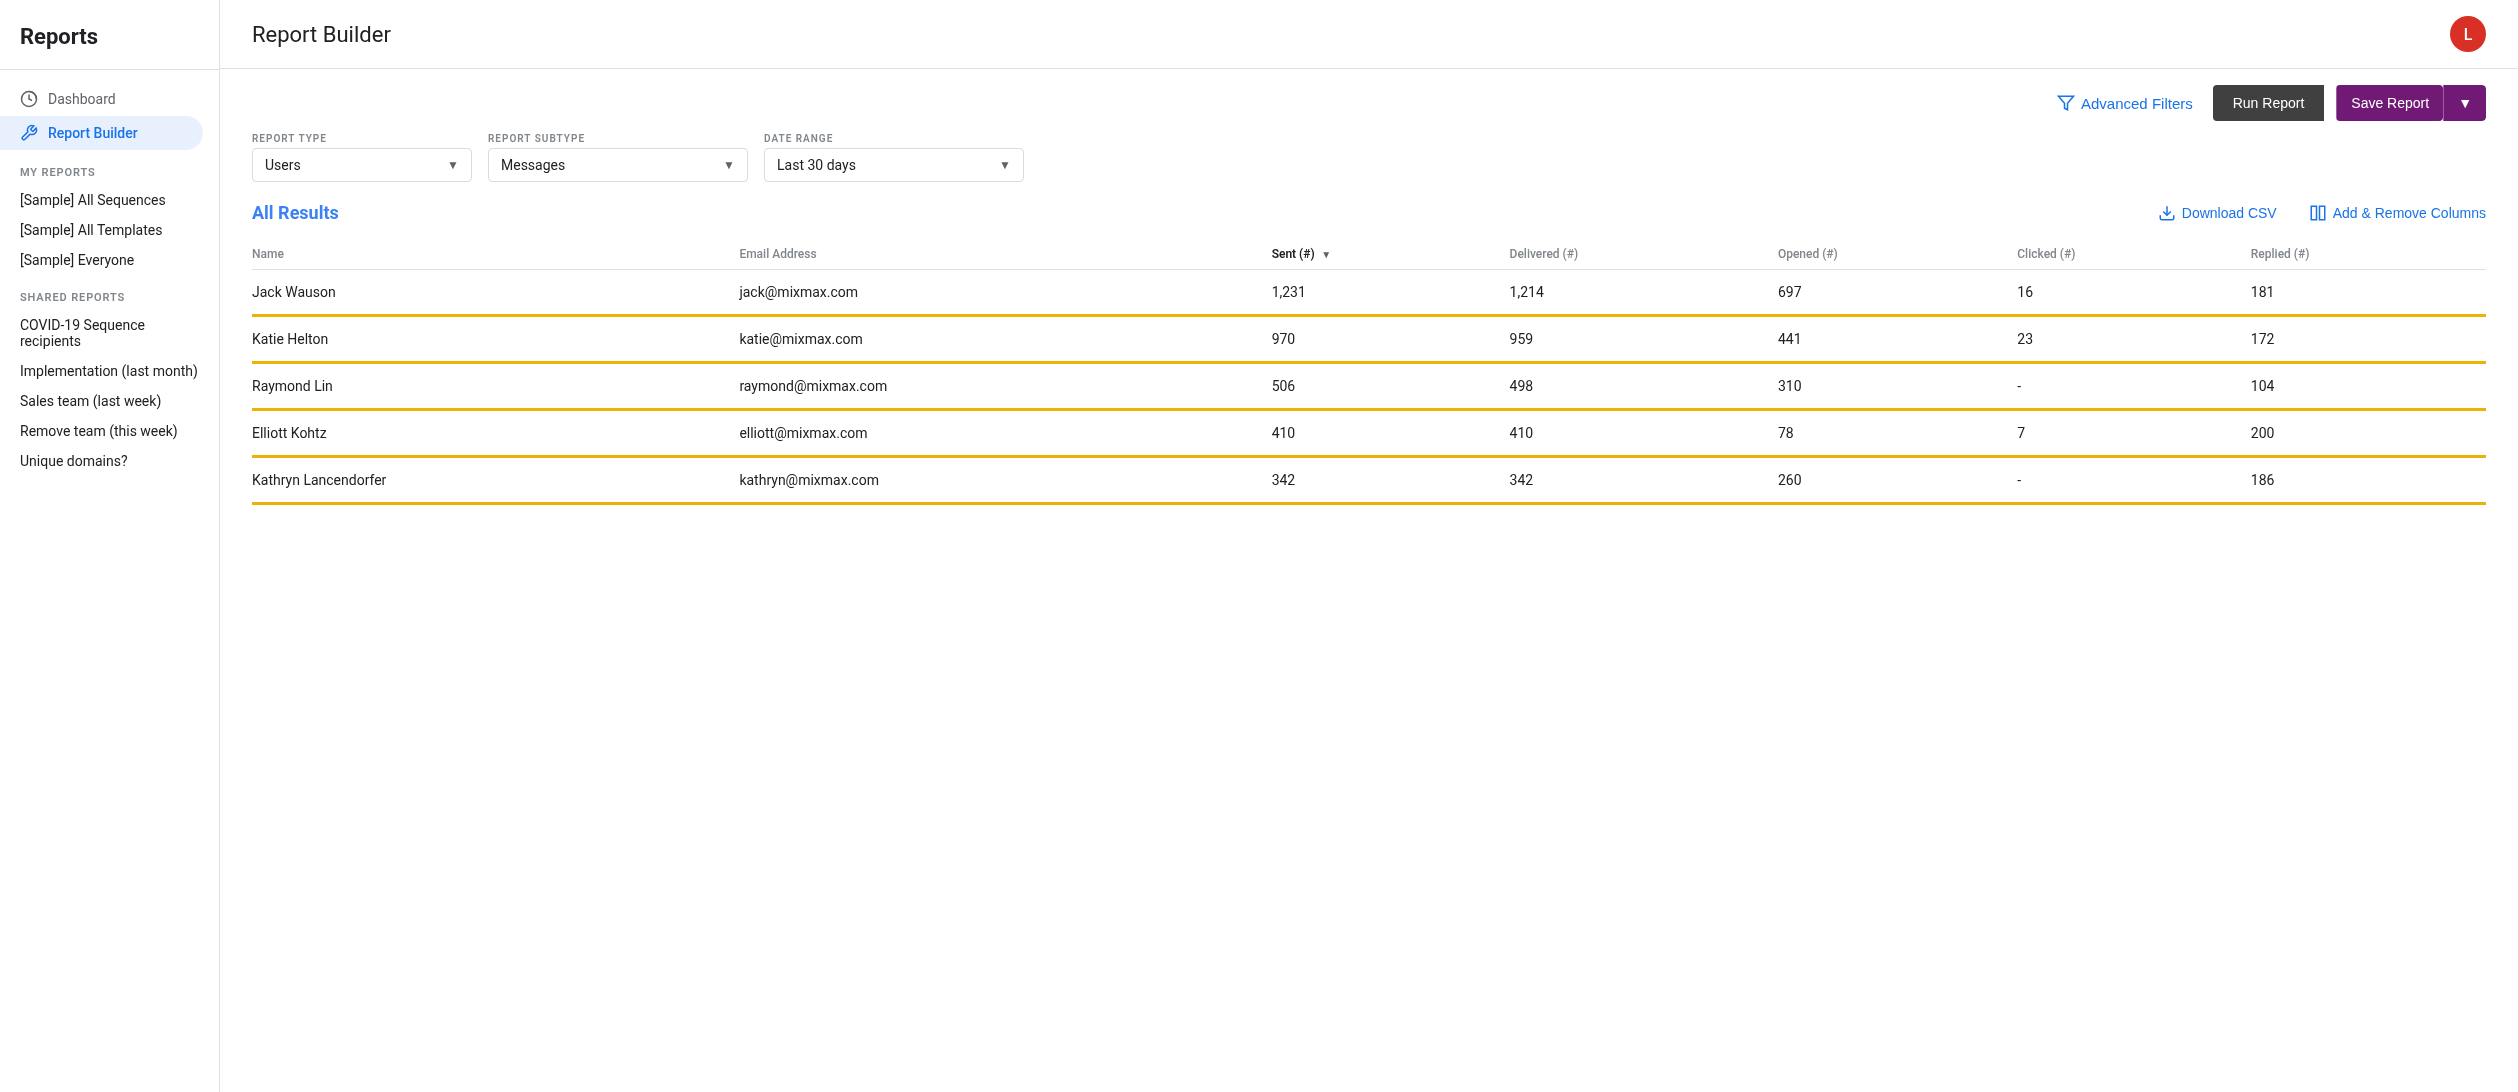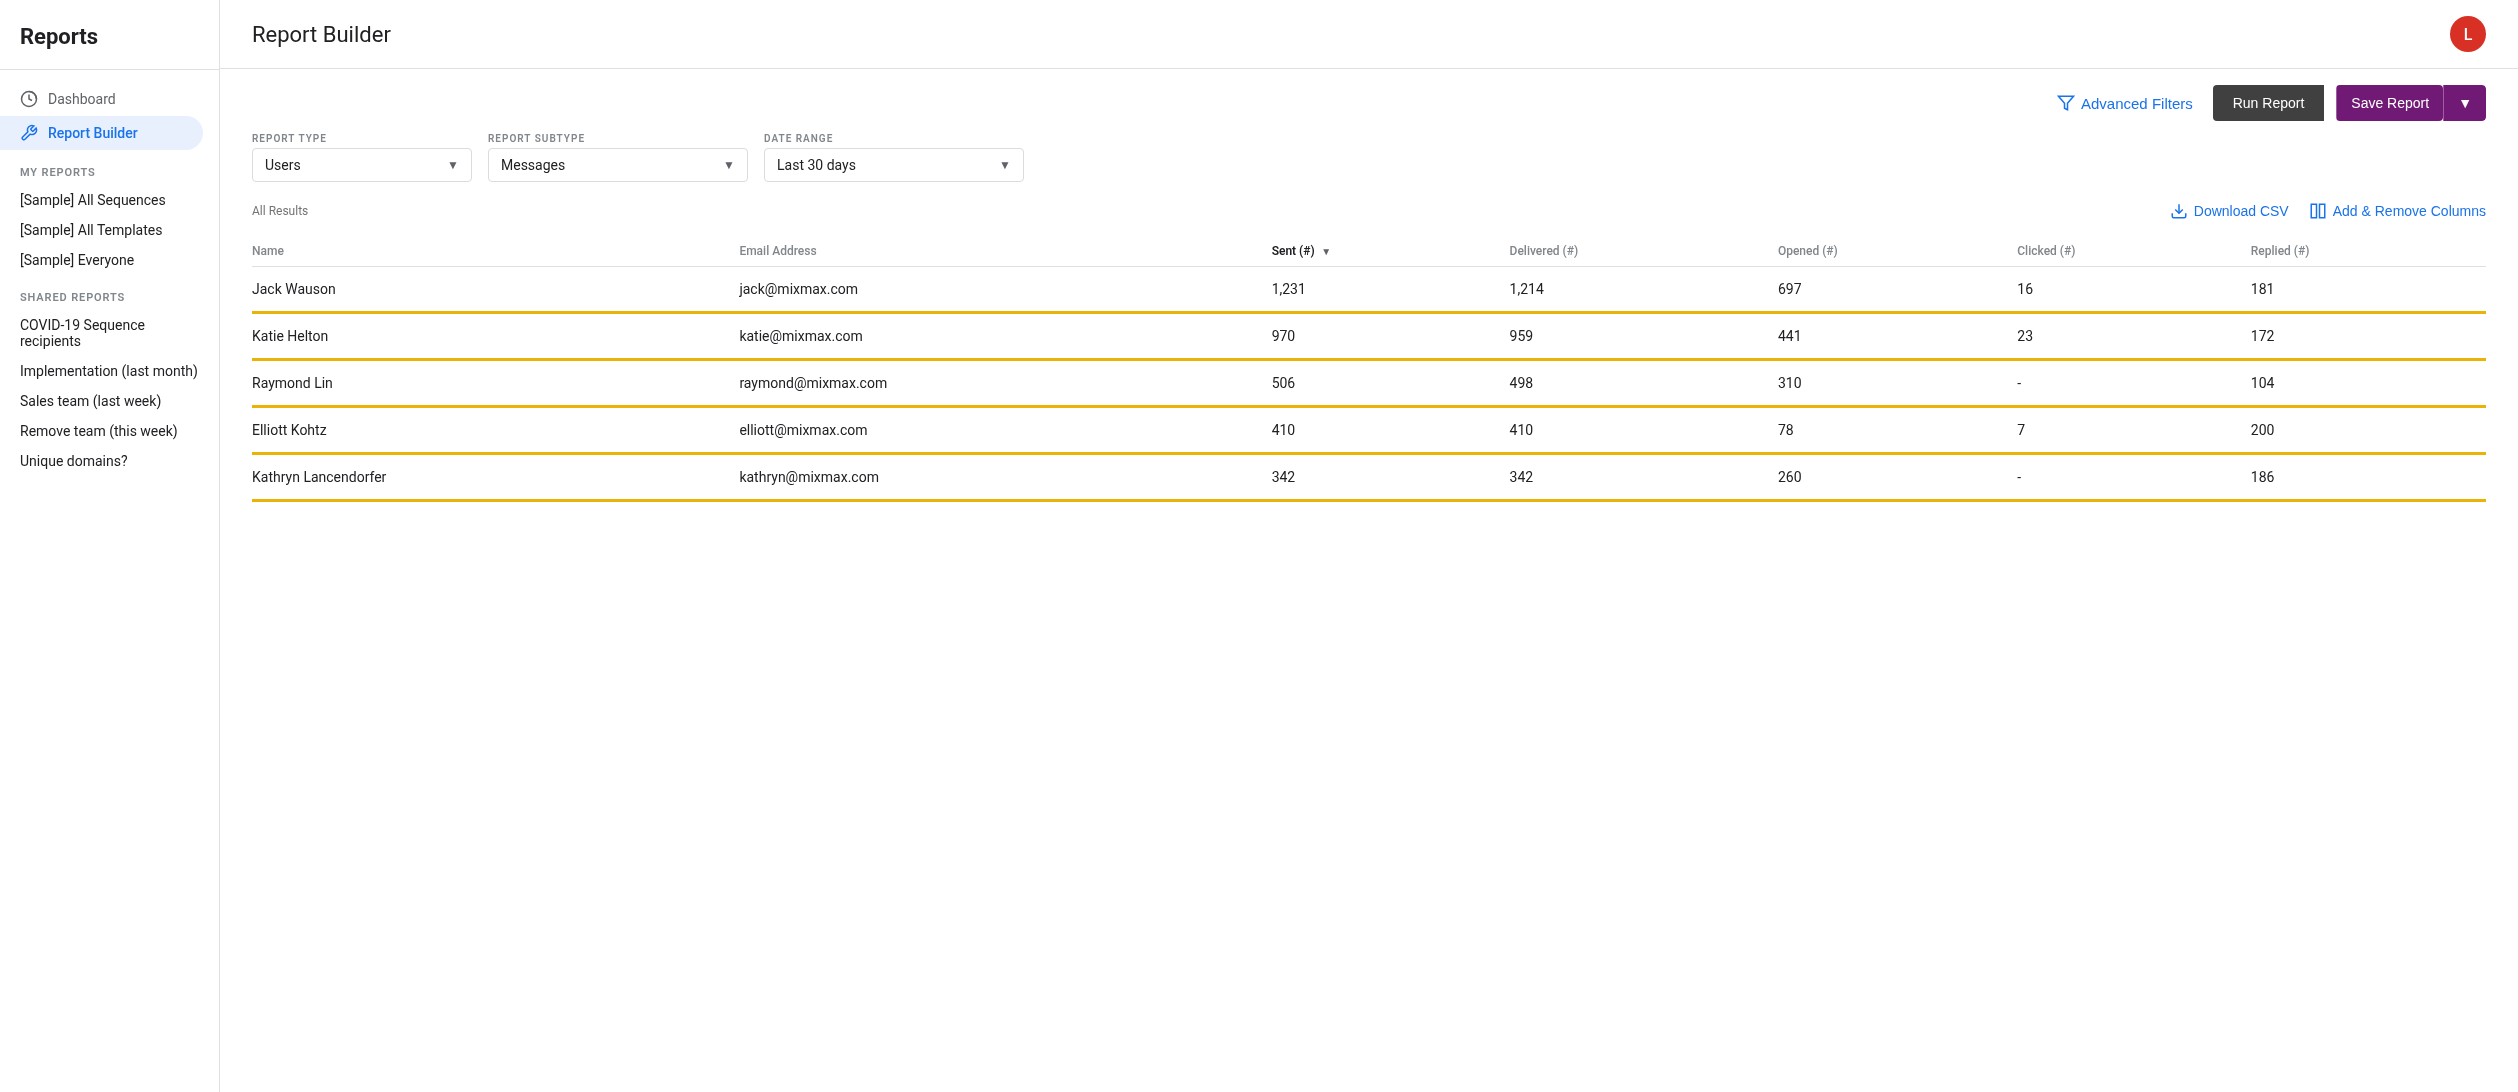--- a/index.html
+++ b/index.html
@@ -185,28 +185,28 @@
       padding: 0 32px;
       overflow-y: auto;
     }
     .results-header {
       display: flex;
       align-items: center;
       justify-content: space-between;
       margin-bottom: 16px;
     }
     .results-title {
-      font-size: 12px;
-      font-weight: 400;
-      color: #737373;
+      font-size: 18px;
+      font-weight: 700;
+      color: #3b82f6;
     }
     .results-actions {
       display: flex;
       align-items: flex-end;
-      gap: 20px;
+      gap: 32px;
     }
     .results-action-btn {
       display: flex;
       align-items: center;
       gap: 6px;
       color: #1a73e8;
       font-size: 14px;
       font-weight: 500;
       cursor: pointer;
       background: none;

